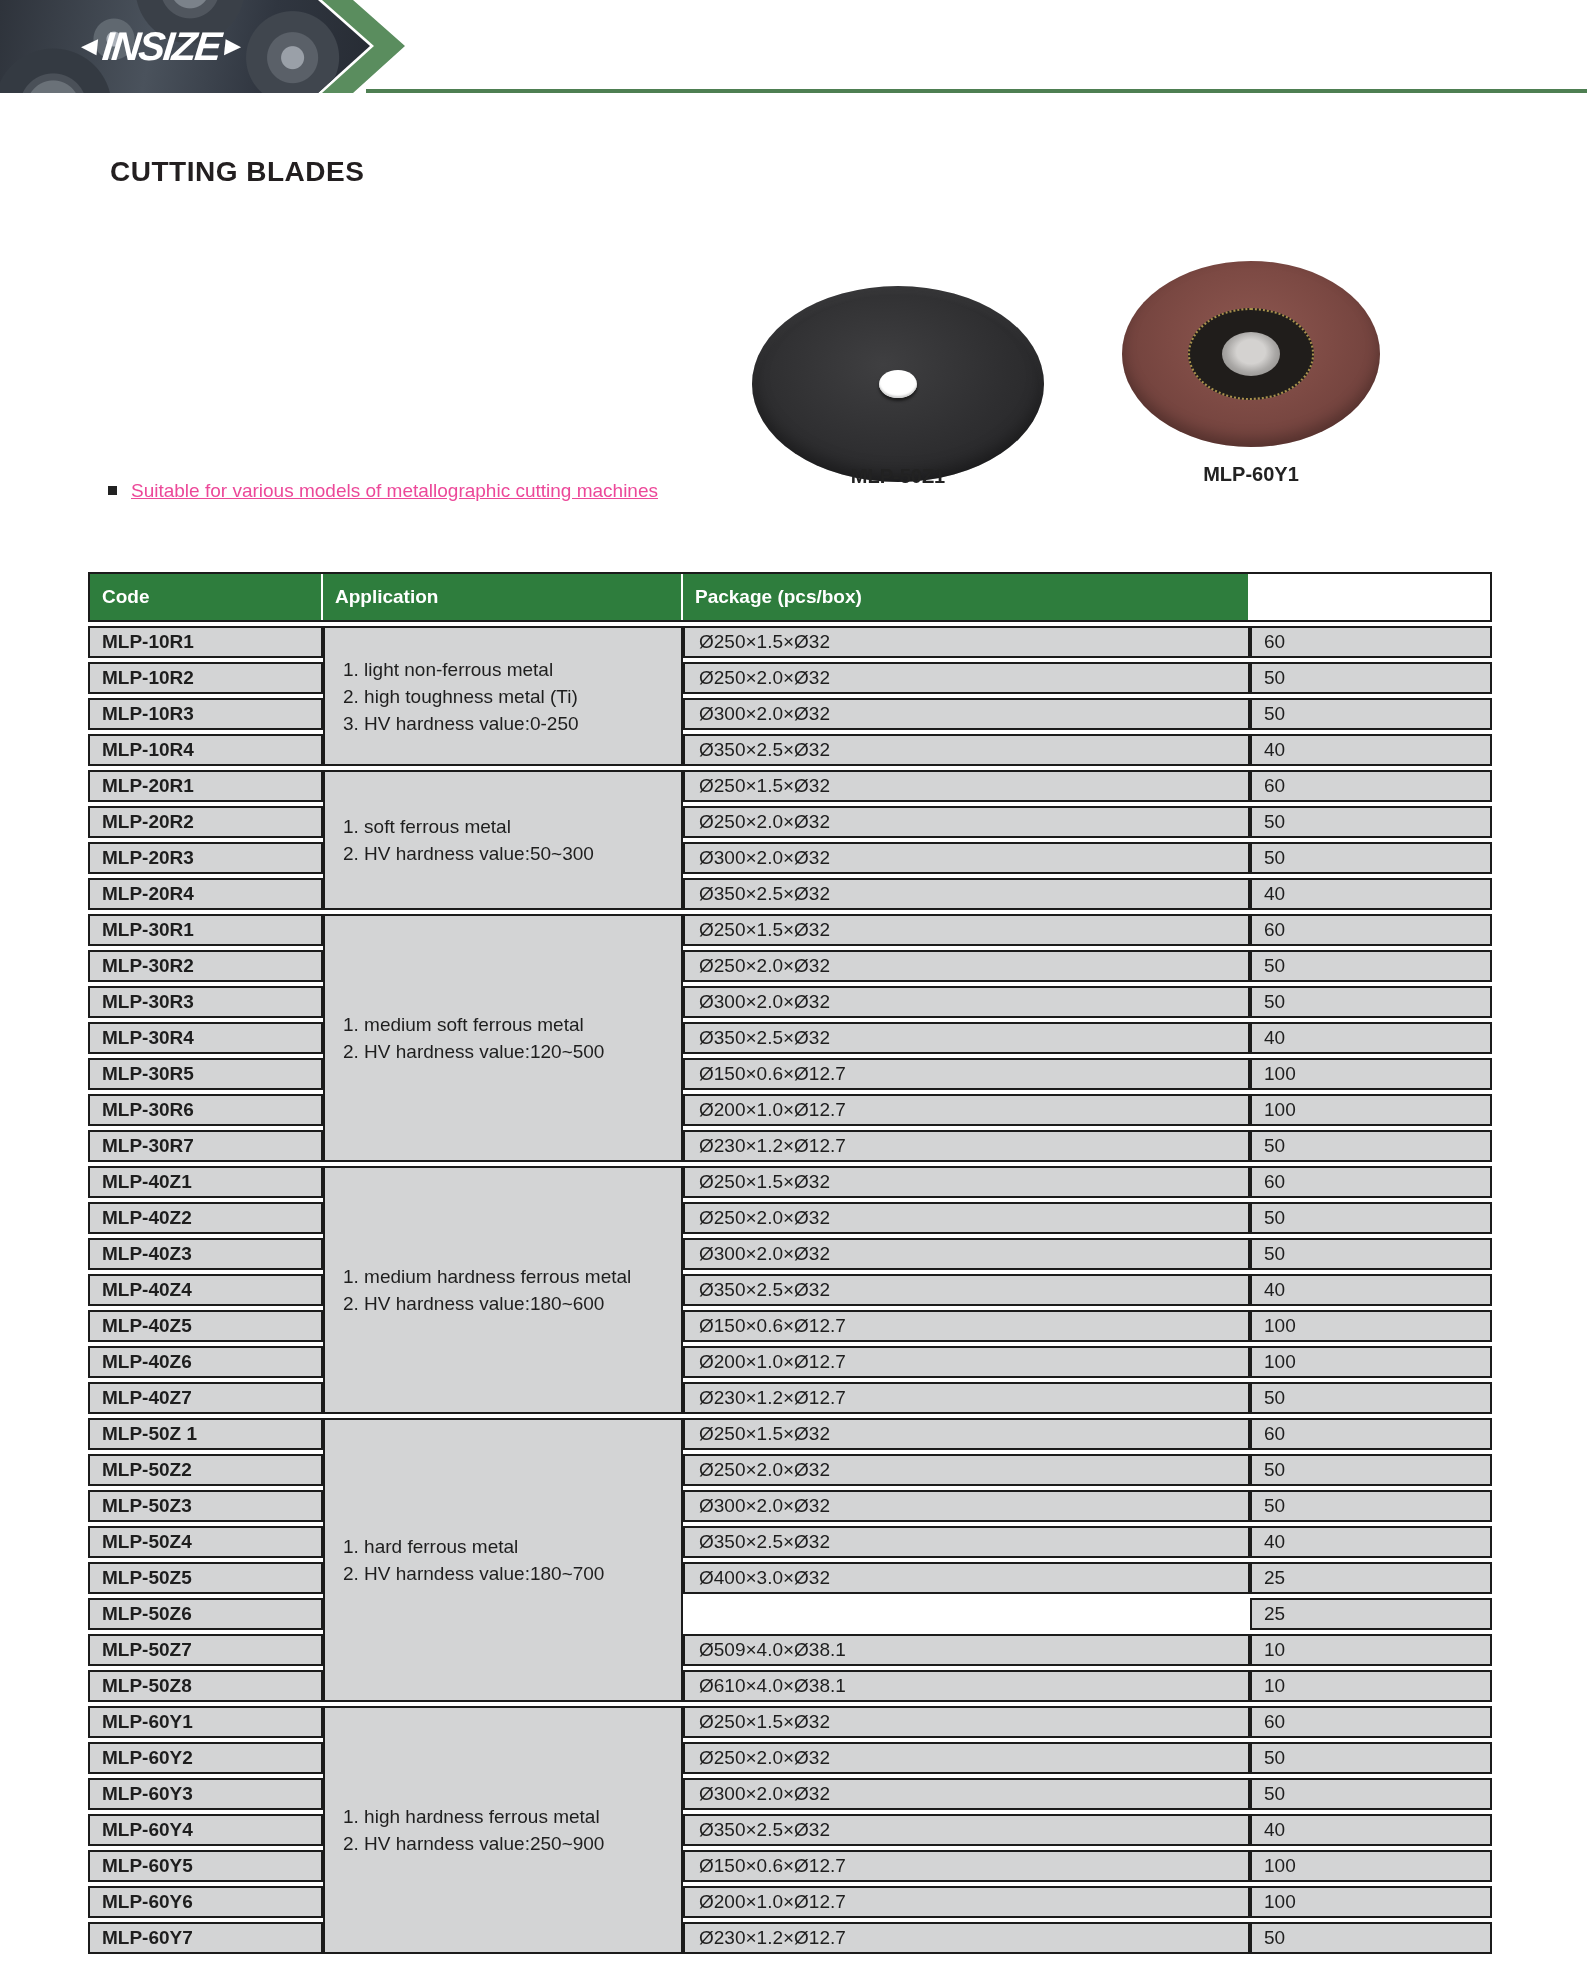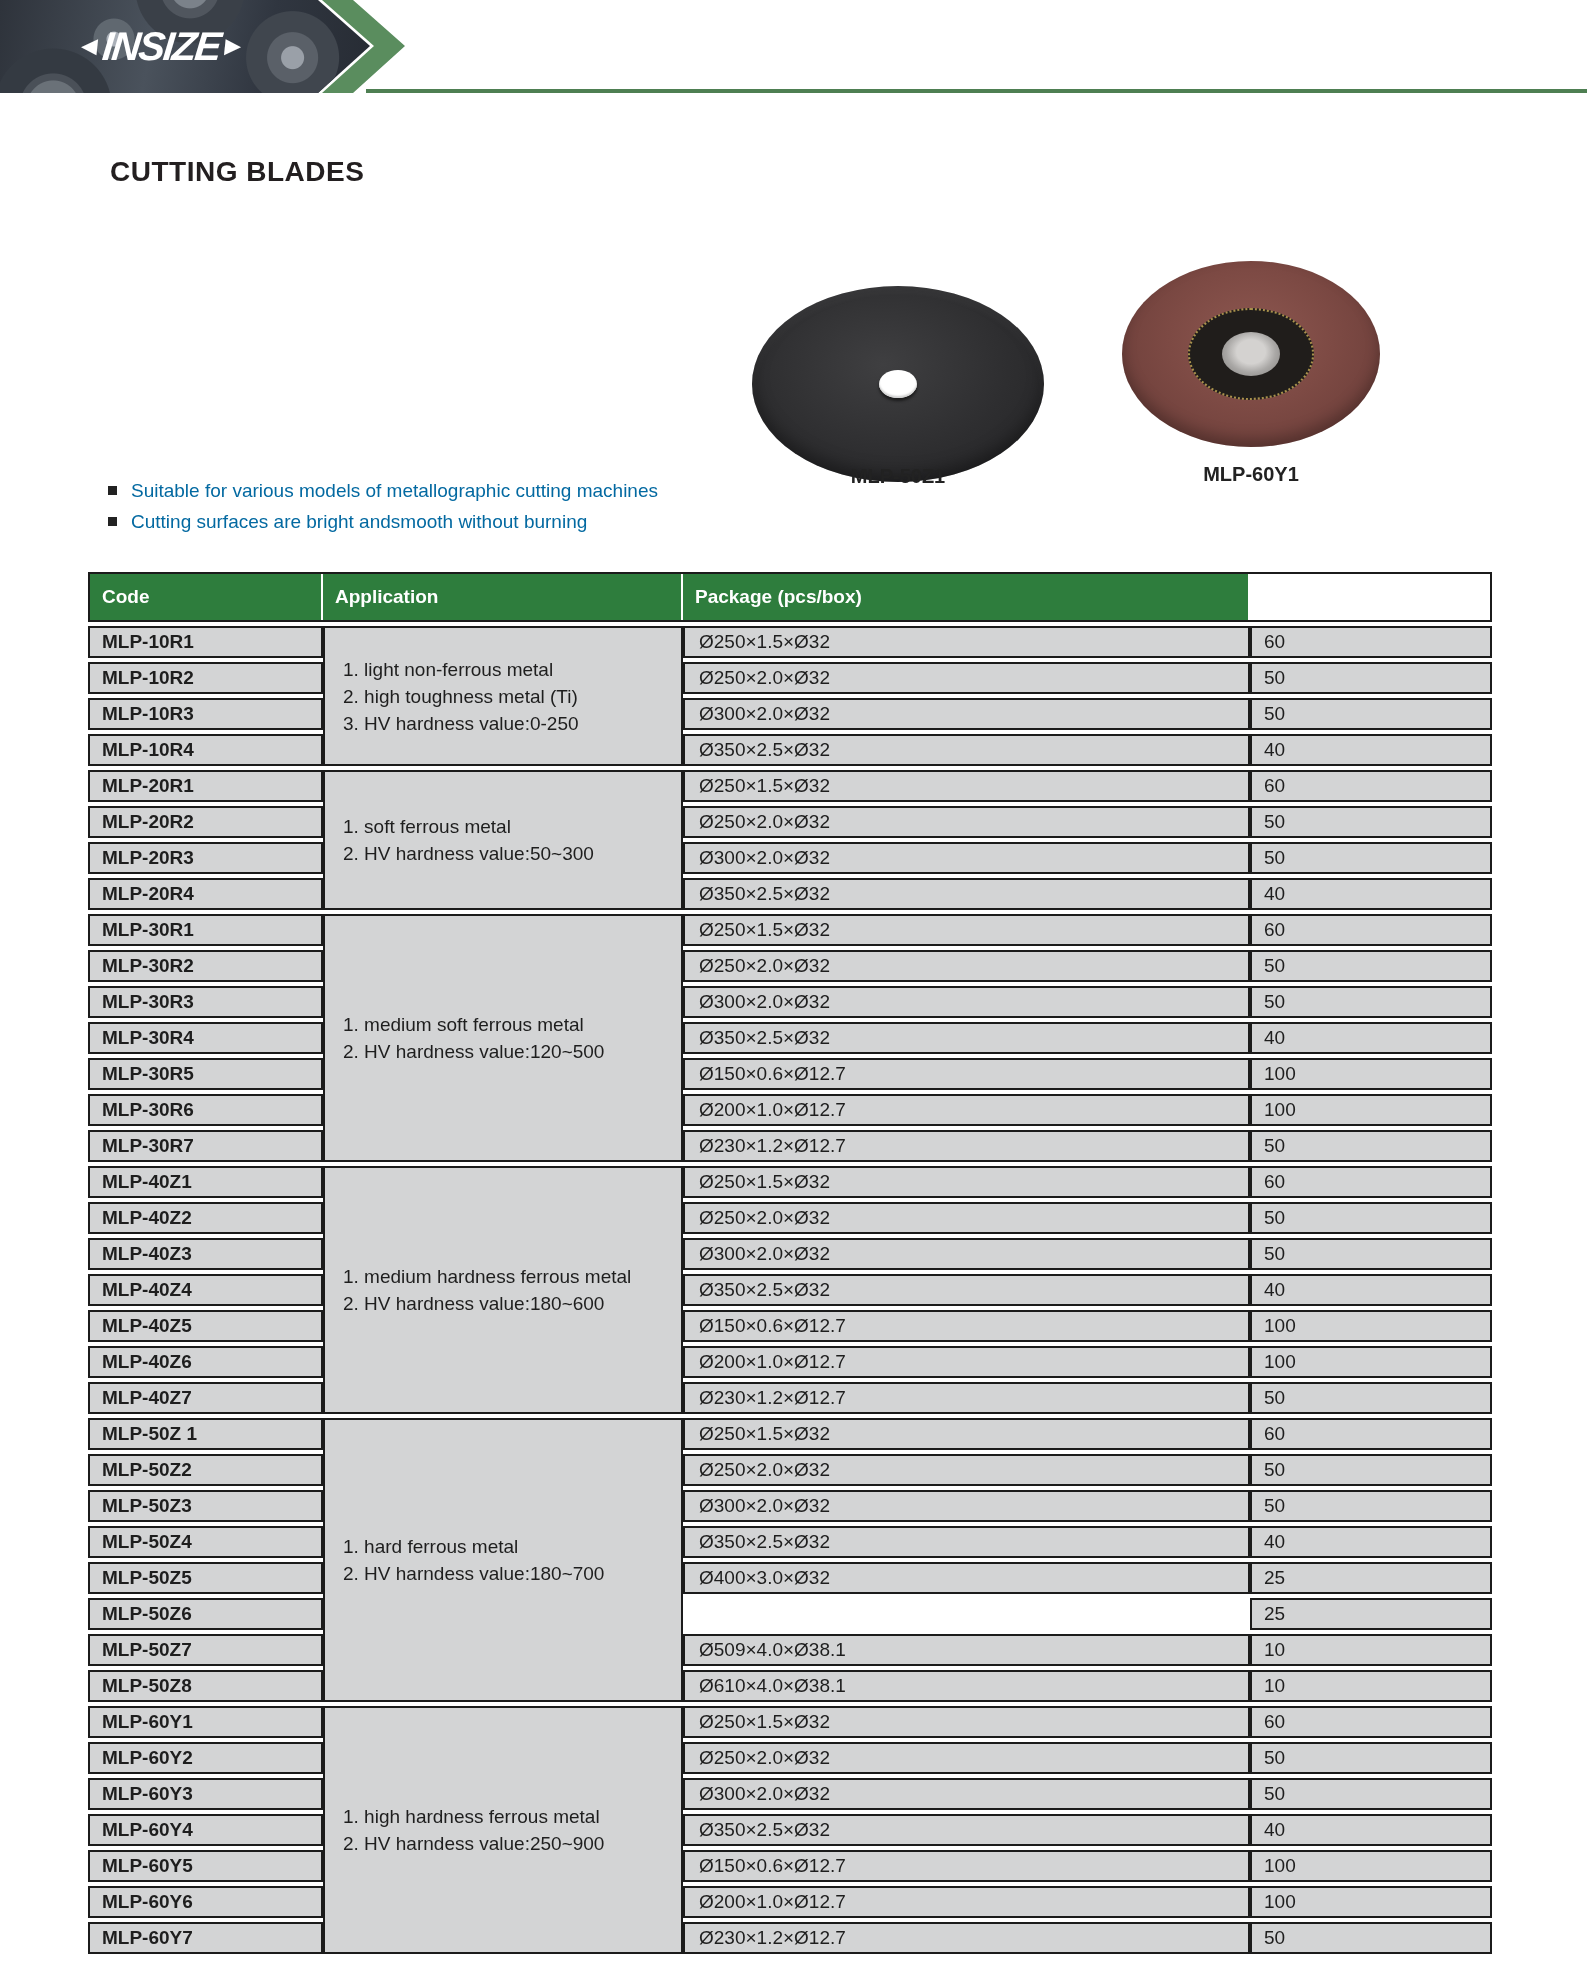--- a/index.html
+++ b/index.html
@@ -66,21 +66,21 @@
   .disc-label {
     position:absolute; width:220px; text-align:center; font-size:20px; font-weight:bold; color:#222222;
   }
   .label-a { left:788px; top:465px; }
   .label-b { left:1141px; top:463px; }
 
   
   .features { position:absolute; left:108px; top:478px; }
   .feature-item { display:flex; align-items:flex-start; margin-bottom:5px; }
   .feature-bullet { width:9px; height:9px; background:#222; margin:8px 14px 0 0; flex:none; }
-  .feature-text { font-size:19px; color:#0369a1; line-height:26px; }
+  .feature-text { font-size:19px; color:#ec4899; line-height:26px;text-decoration:underline; }
 
   
   .product-table { position:absolute; left:88px; top:572px; width:1404px; }
   .thead {
     box-sizing:border-box; width:1404px; height:50px; border:2px solid var(--border-dark,#1b1b1b);
     display:grid; grid-template-columns:231px 358px 565px 240px; column-gap:2px;
     background:#ffffff; margin-bottom:4px;
   }
   .th {
     background:var(--header-green,#2e7d3d); color:#ffffff; font-weight:bold; font-size:19px;
@@ -122,24 +122,20 @@
   <div class="ring"></div>
   <div class="hub"></div>
 </div>
 <div class="disc-label label-a">MLP-50Z1</div>
 <div class="disc-label label-b">MLP-60Y1</div>
 
 <div class="features">
   <div class="feature-item">
     <span class="feature-bullet"></span>
     <span class="feature-text">Suitable for various models of metallographic cutting machines</span>
-  </div>
-  <div class="feature-item">
-    <span class="feature-bullet"></span>
-    <span class="feature-text">Cutting surfaces are bright andsmooth without burning</span>
   </div>
 </div>
 
 <div class="product-table">
   <div class="thead">
     <div class="th">Code</div>
     <div class="th">Application</div>
     <div class="th">Package (pcs/box)</div>
   </div>
   <div>

